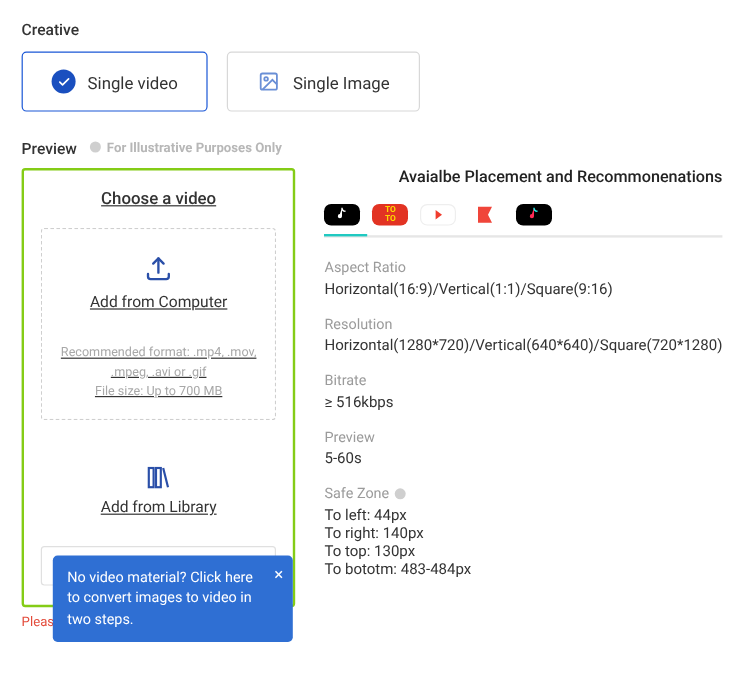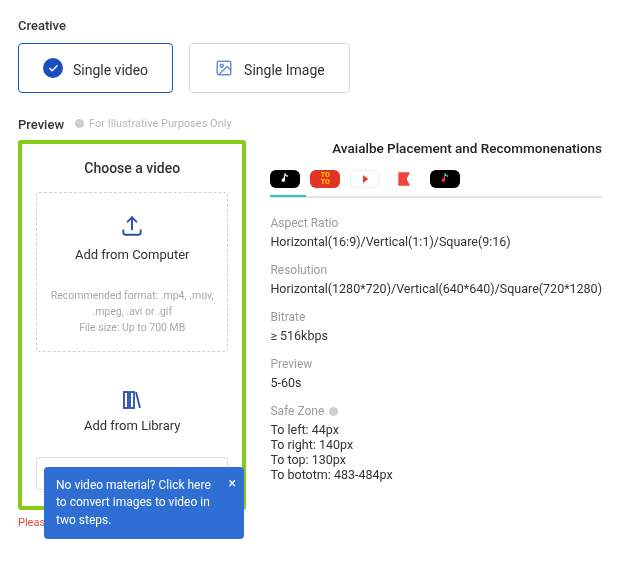--- a/index.html
+++ b/index.html
@@ -21,26 +21,26 @@
   .tab.selected { border-color: #1a57d6; }
   .check-badge {
     width: 20px; height: 20px; border-radius: 50%; background: #1a4fbf;
     display: flex; align-items: center; justify-content: center;
   }
   .check-badge svg { stroke: #fff; }
   .img-ico {
     width: 20px; height: 20px; display:flex; align-items:center; justify-content:center;
   }
   .preview-row { display: flex; align-items: baseline; gap: 10px; margin-bottom: 8px; }
-  .preview-sub { color: #b7b7b7; font-size: 11px; display: flex; align-items:center; gap:4px; }
+  .preview-sub { color: #b7b7b7; font-size: 11px; display: flex; align-items:flex-start; gap:4px;font-weight:bold; }
   .columns { display: flex; gap: 24px; align-items: flex-start; }
   .left-col { width: 230px; position: relative; }
   .video-panel {
-    border: 4px solid #84cc16; border-radius: 3px;
-    padding: 16px 14px 16px; text-align: center;
+    border: 2px solid #84cc16; border-radius: 3px;
+    padding: 16px 14px 16px; text-align: center; text-decoration: underline;
   }
   .panel-title { font-size: 14px; color: #333; margin-bottom: 16px; font-weight:500; }
   .drop-zone {
     border: 1px dashed #cfcfcf; border-radius: 3px;
     padding: 20px 8px 16px;
     margin-bottom: 22px;
   }
   .dz-icon { display:flex; justify-content:center; margin-bottom:8px; }
   .dz-label { font-size: 13px; color: #333; margin-bottom: 26px; }
   .dz-help { font-size: 10.5px; color: #a8a8a8; line-height: 1.5; }

